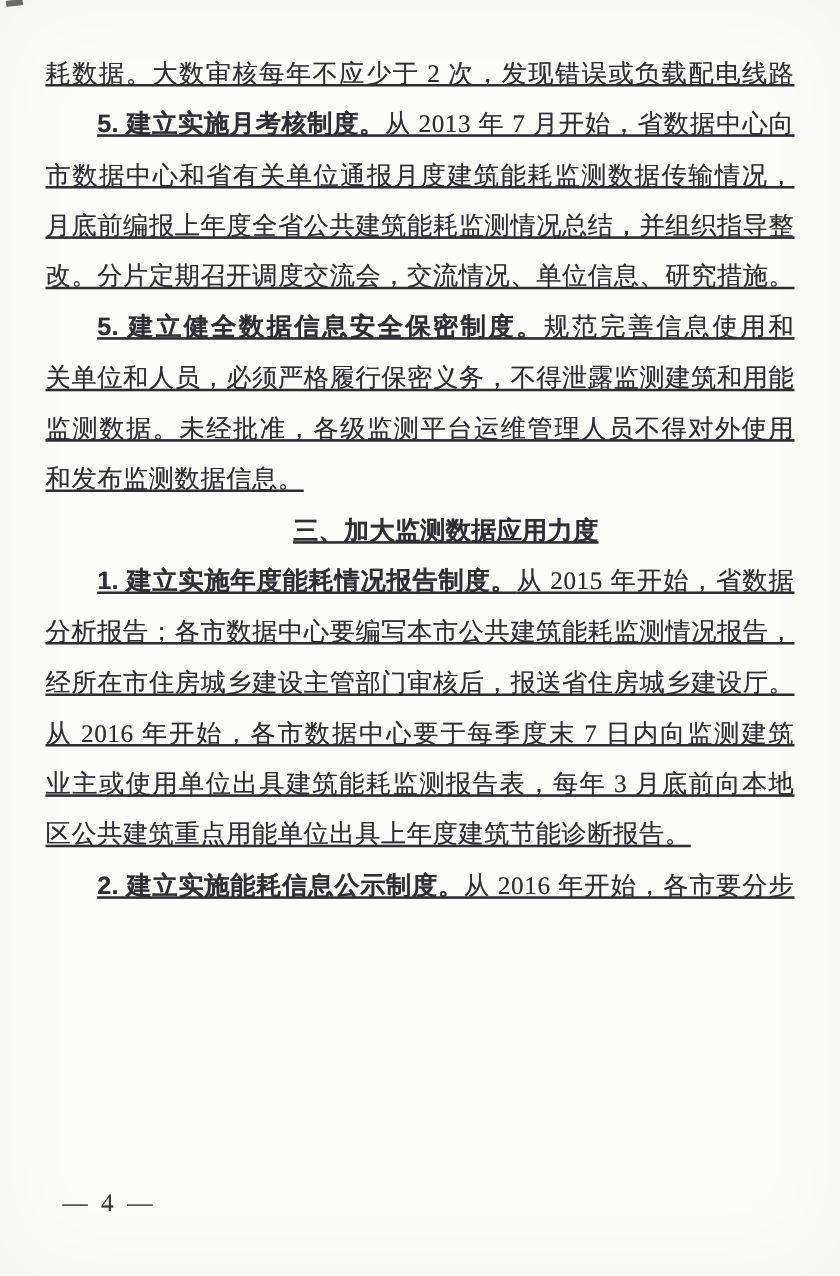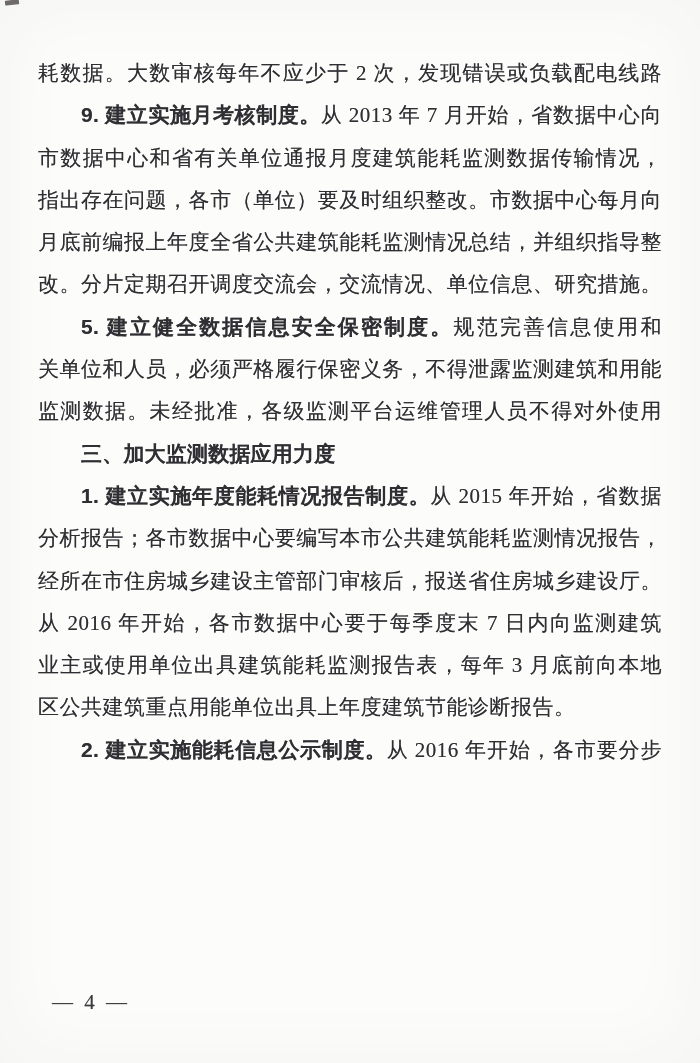--- a/index.html
+++ b/index.html
@@ -13,37 +13,39 @@
     height: 1063px;
     background: #fcfcfa;
     overflow: hidden;
     font-family: "Liberation Serif", "DejaVu Serif", serif;
     color: #2e2e33;
     box-shadow: inset 0 0 80px rgba(60,55,40,0.04);
   }
   .text-column {
     position: absolute;
     left: 38px;
-    top: 52px;
+    top: 40px;
     width: 624px;
     text-shadow: 0 0 0.5px rgba(46,46,51,0.55);
+    text-decoration: underline;
   }
   .line {
     height: 42.3px;
     line-height: 42.3px;
     font-size: 21px;
     letter-spacing: 0.5px;
     white-space: normal;
   }
   .line.justify {
     text-align: justify;
     text-align-last: justify;
   }
   .line.indent {
     text-indent: 43px;
+    text-align: center;
   }
   .seg-bold {
     font-weight: 700;
     font-family: "Liberation Sans", "DejaVu Sans", sans-serif;
     letter-spacing: 0.2px;
   }
   .page-number {
     position: absolute;
     left: 52px;
     top: 990px;
@@ -64,28 +66,28 @@
     opacity: 0.85;
   }
 </style>
 </head>
 <body>
 
 <div class="page">
   <div class="scan-speck"></div>
   <div class="text-column">
       <div class="line justify"><span>耗数据。大数审核每年不应少于 2 次，发现错误或负载配电线路</span></div>
-      <div class="line indent justify"><span class="seg-bold">9. 建立实施月考核制度。</span><span>从 2013 年 7 月开始，省数据中心向</span></div>
+      <div class="line indent justify"><span class="seg-bold">5. 建立实施月考核制度。</span><span>从 2013 年 7 月开始，省数据中心向</span></div>
       <div class="line justify"><span>市数据中心和省有关单位通报月度建筑能耗监测数据传输情况，</span></div>
-      <div class="line justify"><span>指出存在问题，各市（单位）要及时组织整改。市数据中心每月向</span></div>
       <div class="line justify"><span>月底前编报上年度全省公共建筑能耗监测情况总结，并组织指导整</span></div>
       <div class="line justify"><span>改。分片定期召开调度交流会，交流情况、单位信息、研究措施。</span></div>
       <div class="line indent justify"><span class="seg-bold">5. 建立健全数据信息安全保密制度。</span><span>规范完善信息使用和</span></div>
       <div class="line justify"><span>关单位和人员，必须严格履行保密义务，不得泄露监测建筑和用能</span></div>
       <div class="line justify"><span>监测数据。未经批准，各级监测平台运维管理人员不得对外使用</span></div>
+      <div class="line"><span>和发布监测数据信息。</span></div>
       <div class="line indent"><span class="seg-bold">三、加大监测数据应用力度</span></div>
       <div class="line indent justify"><span class="seg-bold">1. 建立实施年度能耗情况报告制度。</span><span>从 2015 年开始，省数据</span></div>
       <div class="line justify"><span>分析报告；各市数据中心要编写本市公共建筑能耗监测情况报告，</span></div>
       <div class="line justify"><span>经所在市住房城乡建设主管部门审核后，报送省住房城乡建设厅。</span></div>
       <div class="line justify"><span>从 2016 年开始，各市数据中心要于每季度末 7 日内向监测建筑</span></div>
       <div class="line justify"><span>业主或使用单位出具建筑能耗监测报告表，每年 3 月底前向本地</span></div>
       <div class="line"><span>区公共建筑重点用能单位出具上年度建筑节能诊断报告。</span></div>
       <div class="line indent justify"><span class="seg-bold">2. 建立实施能耗信息公示制度。</span><span>从 2016 年开始，各市要分步</span></div>
     </div>
   <div class="page-number">— 4 —</div>

